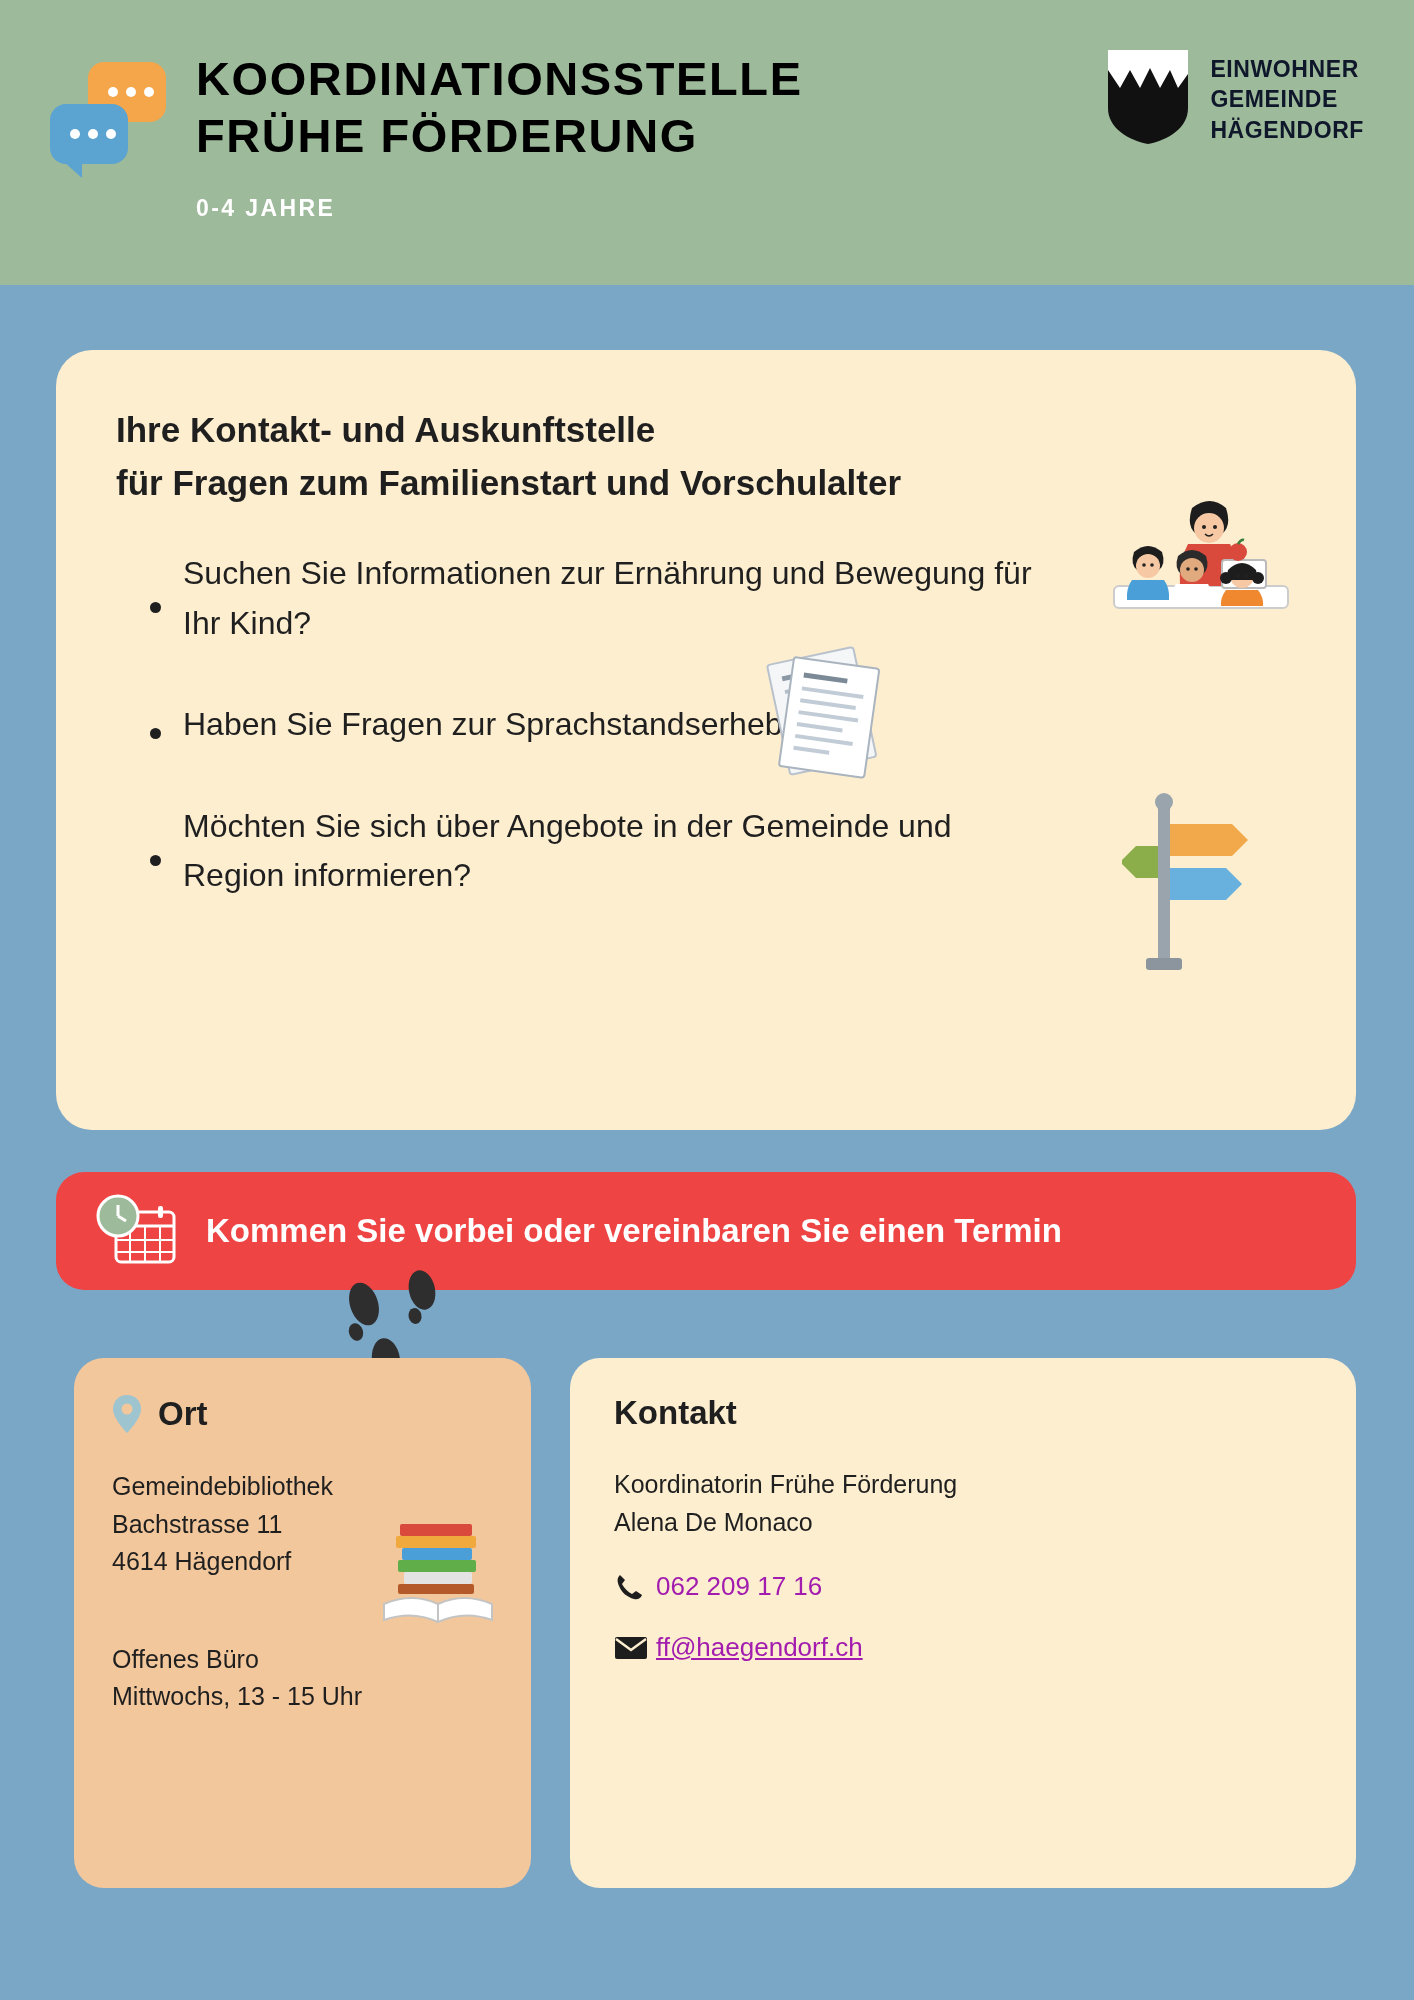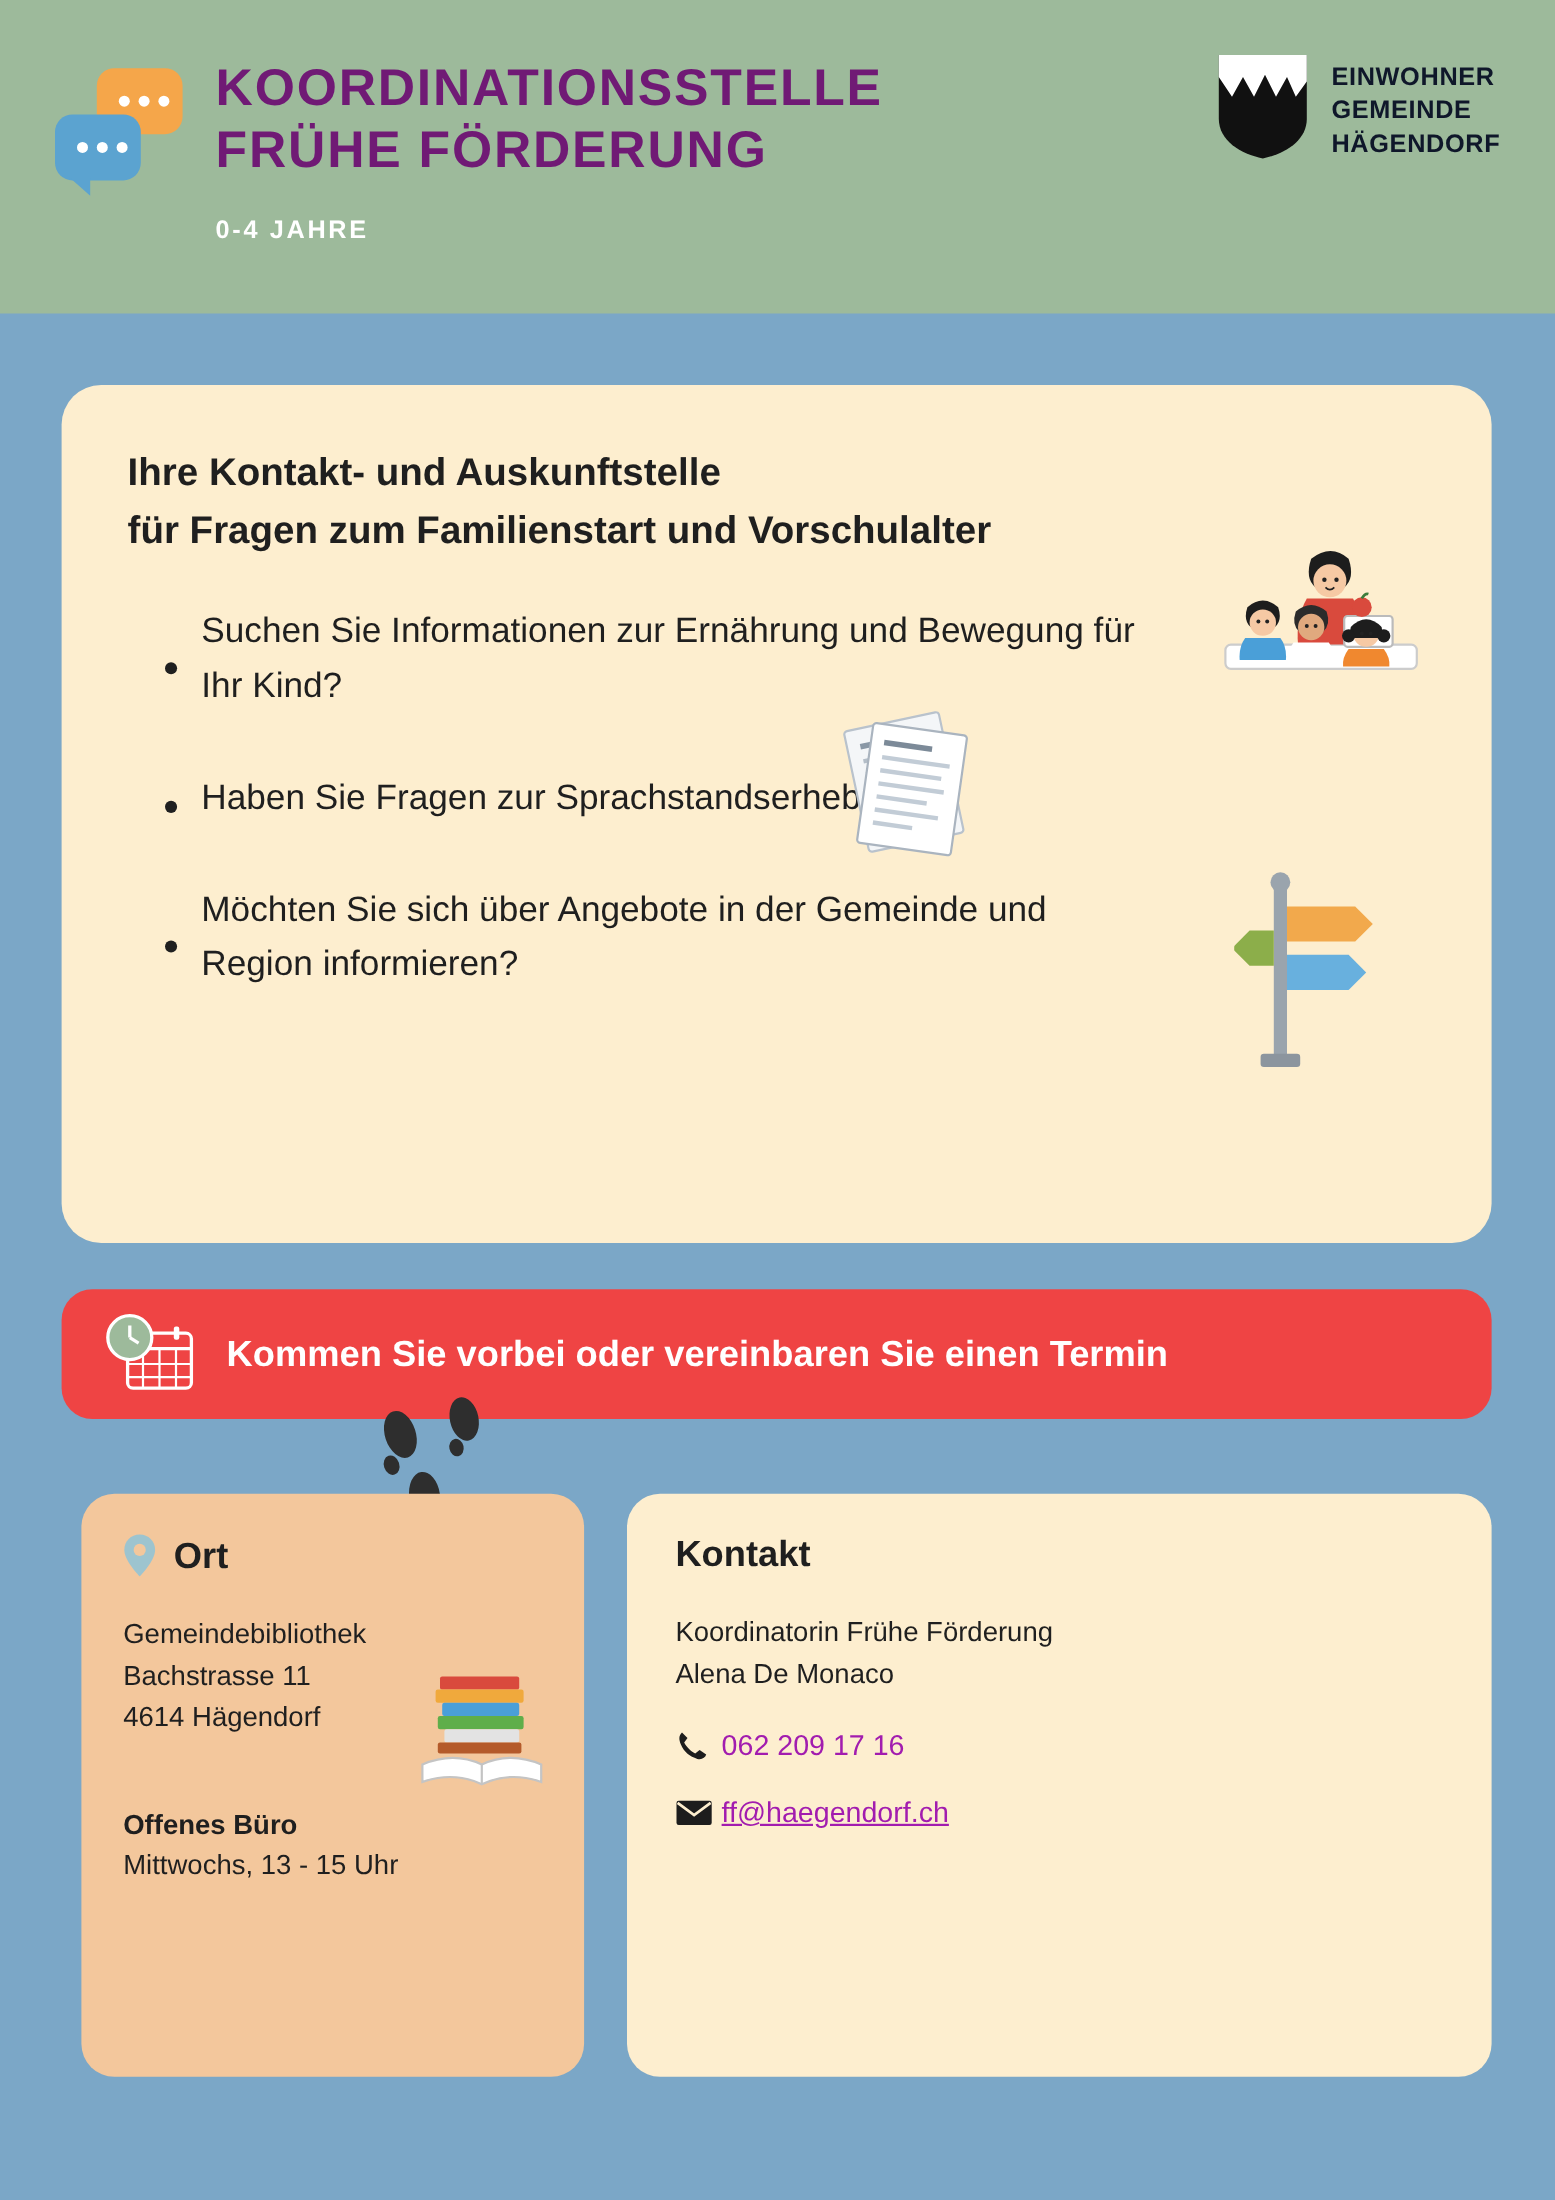--- a/index.html
+++ b/index.html
@@ -60,21 +60,21 @@
     border-right: 18px solid #5ba3d0;
     border-bottom: 16px solid transparent;
   }
   .dots { position: absolute; display: flex; gap: 8px; }
   .dots span { width: 10px; height: 10px; border-radius: 50%; background: #fff; display: block; }
   .dots.o { left: 58px; top: 25px; }
   .dots.b { left: 20px; top: 67px; }
 
   .title-block { margin-left: 26px; padding-top: 10px; }
   .title-line {
-    color: #701a75;
+    color: #000000;
     font-size: 47px;
     font-weight: bold;
     letter-spacing: 1.6px;
     line-height: 1.22;
     text-transform: uppercase;
   }
   .subtitle {
     color: #ffffff;
     font-size: 23px;
     font-weight: bold;
@@ -184,21 +184,21 @@
     font-size: 33px;
     font-weight: bold;
     margin-bottom: 34px;
   }
   .sec-head .pin { margin-right: 16px; }
   .body-text {
     color: #1f1f1f;
     font-size: 25px;
     line-height: 1.5;
   }
-  .body-text.bold { font-weight: bold; }
+  .body-text.bold { font-weight: normal; }
   .spacer-24 { height: 30px; }
   .contact-row {
     display: flex;
     align-items: center;
     margin-top: 30px;
   }
   .contact-row .glyph { width: 42px; flex: none; display: flex; align-items: center; }
   .contact-row .val { font-size: 26px; color: #a21caf; }
   .contact-row .val.link { text-decoration: underline; text-align: center; }
 

